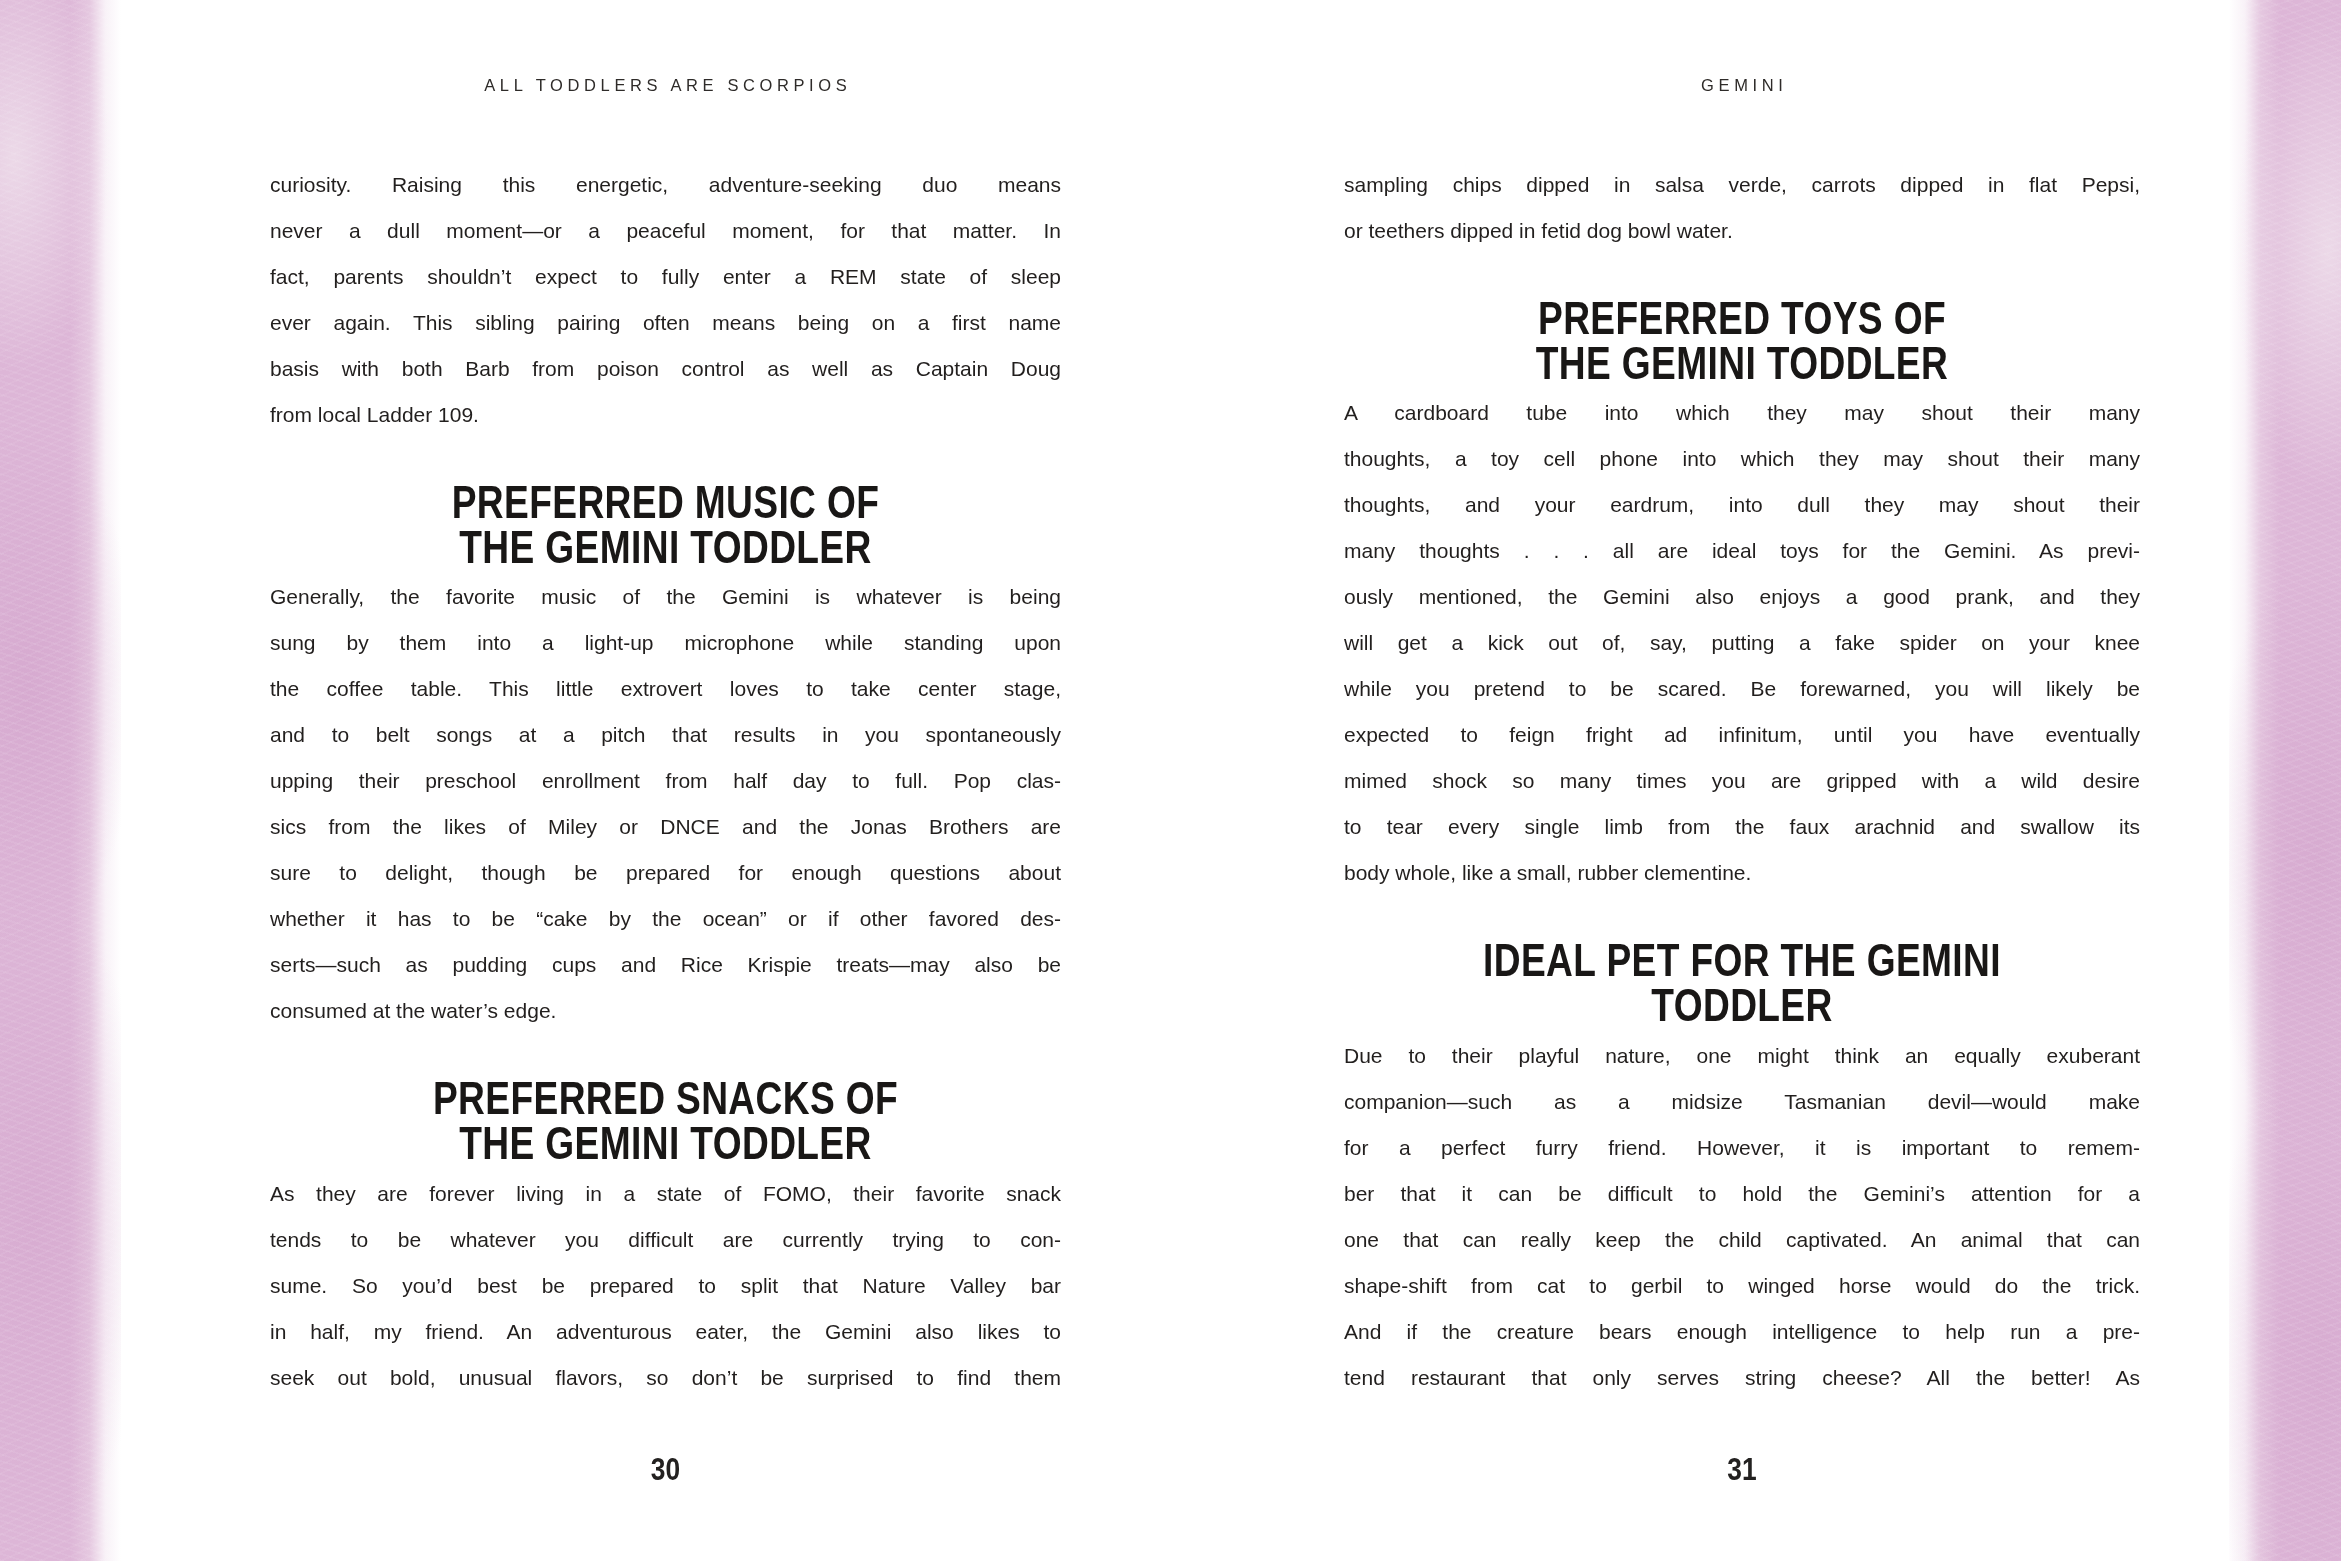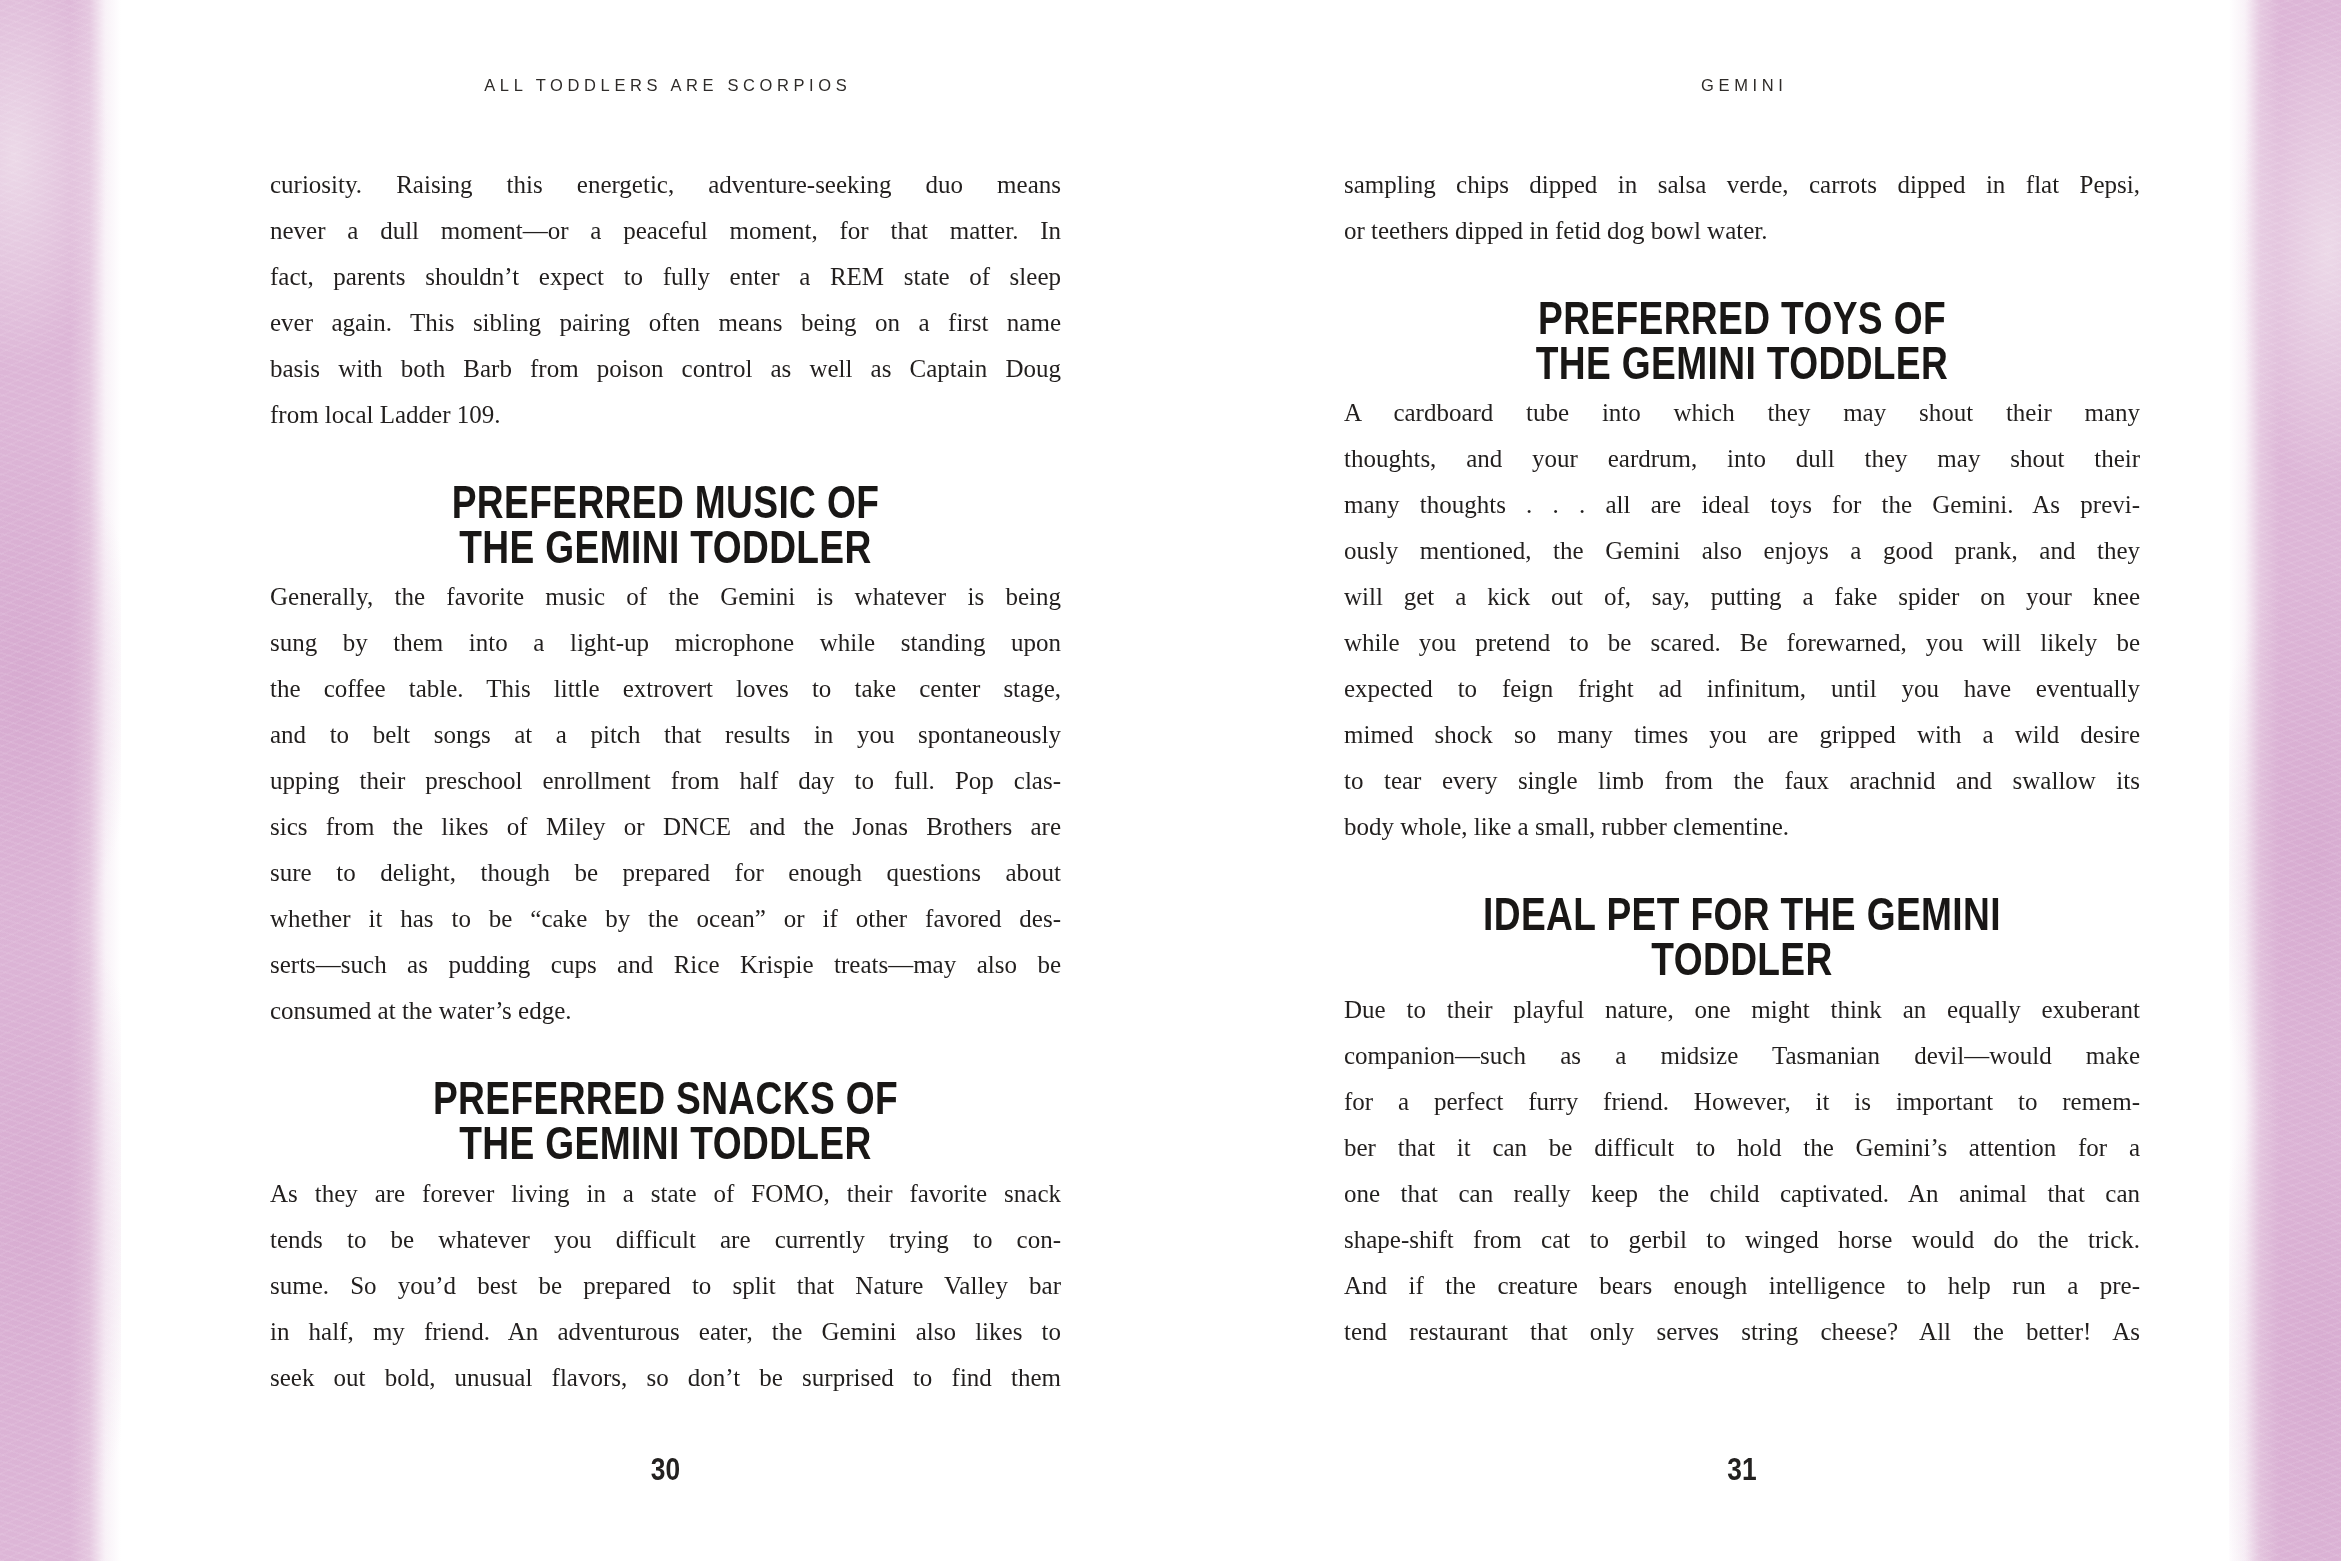--- a/index.html
+++ b/index.html
@@ -66,22 +66,22 @@
     font-weight: 500;
     letter-spacing: 0.28em;
     text-indent: 0.28em;
     color: #2e2b29;
     transform: scaleX(0.97);
   }
 
   .content { position: absolute; top: 0; left: 0; width: 100%; }
 
   .para {
-    font-family: Liberation Serif, serif;
-    font-size: 25px;
+    font-family: Liberation Sans, sans-serif;
+    font-size: 21px;
     line-height: 46px;
     color: var(--ink, #221f1e);
     text-align: justify;
   }
   .para .line {
     text-align: justify;
     text-align-last: justify;
     height: 46px;
     overflow: hidden;
   }
@@ -170,20 +170,21 @@
         <div class="para">
           <div class="line">sampling chips dipped in salsa verde, carrots dipped in flat Pepsi,</div>
           <div class="line last">or teethers dipped in fetid dog bowl water.</div>
         </div>
         <div class="heading">
           <div class="line">PREFERRED TOYS OF</div>
           <div class="line">THE GEMINI TODDLER</div>
         </div>
         <div class="para">
           <div class="line">A cardboard tube into which they may shout their many</div>
+          <div class="line">thoughts, a toy cell phone into which they may shout their many</div>
           <div class="line">thoughts, and your eardrum, into dull they may shout their</div>
           <div class="line">many thoughts . . . all are ideal toys for the Gemini. As previ-</div>
           <div class="line">ously mentioned, the Gemini also enjoys a good prank, and they</div>
           <div class="line">will get a kick out of, say, putting a fake spider on your knee</div>
           <div class="line">while you pretend to be scared. Be forewarned, you will likely be</div>
           <div class="line">expected to feign fright ad infinitum, until you have eventually</div>
           <div class="line">mimed shock so many times you are gripped with a wild desire</div>
           <div class="line">to tear every single limb from the faux arachnid and swallow its</div>
           <div class="line last">body whole, like a small, rubber clementine.</div>
         </div>

